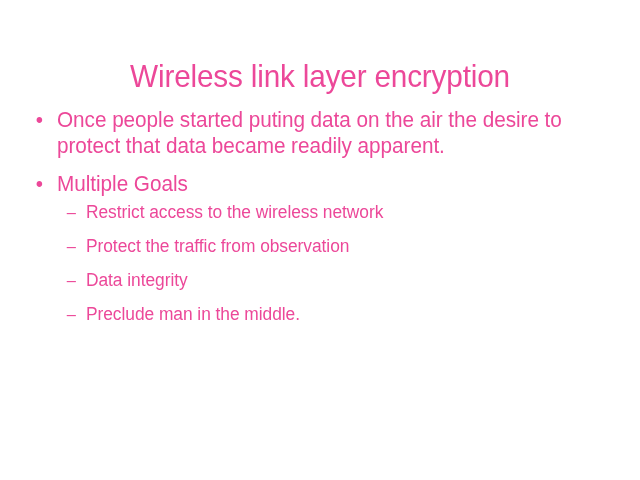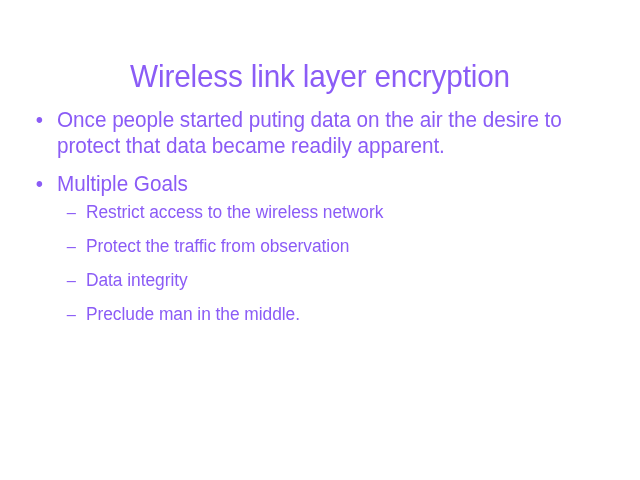--- a/index.html
+++ b/index.html
@@ -7,21 +7,21 @@
     margin: 0;
     padding: 0;
     background: #ffffff;
   }
 
   #slide {
     position: relative;
     width: 640px;
     height: 480px;
     background: #ffffff;
-    color: #8b5cf6;
+    color: #ec4899;
     overflow: hidden;
     font-family: "Liberation Sans", "DejaVu Sans", sans-serif;
     -webkit-font-smoothing: none;
   }
 
   
   #slide-title {
     position: absolute;
     left: 0;
     top: 36px;

